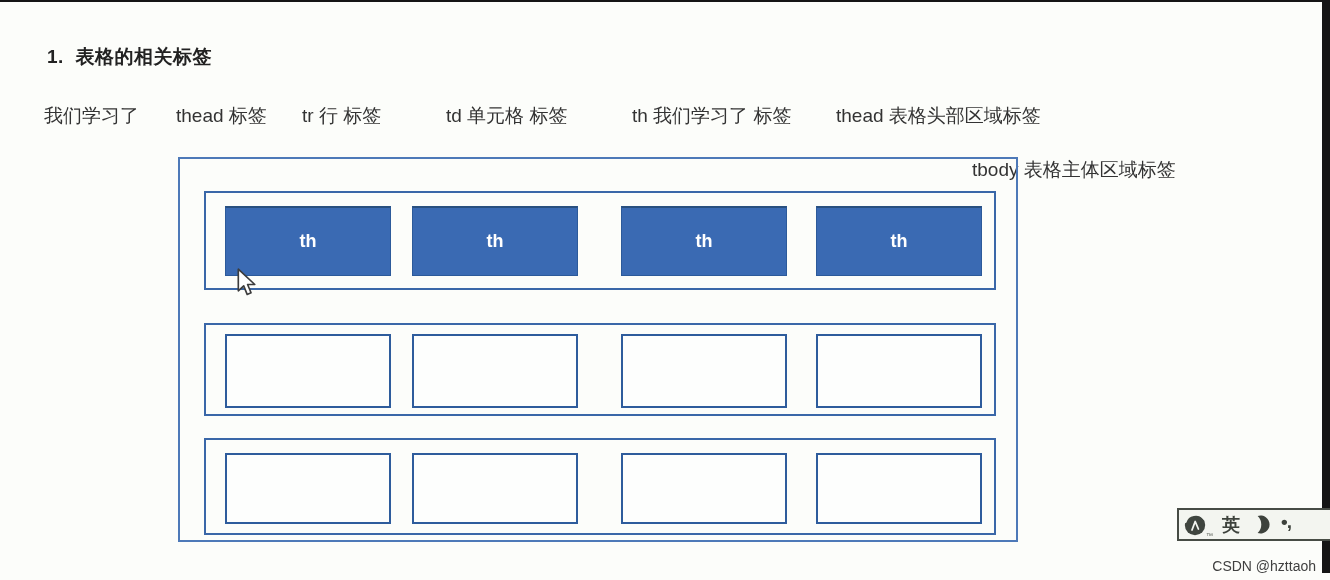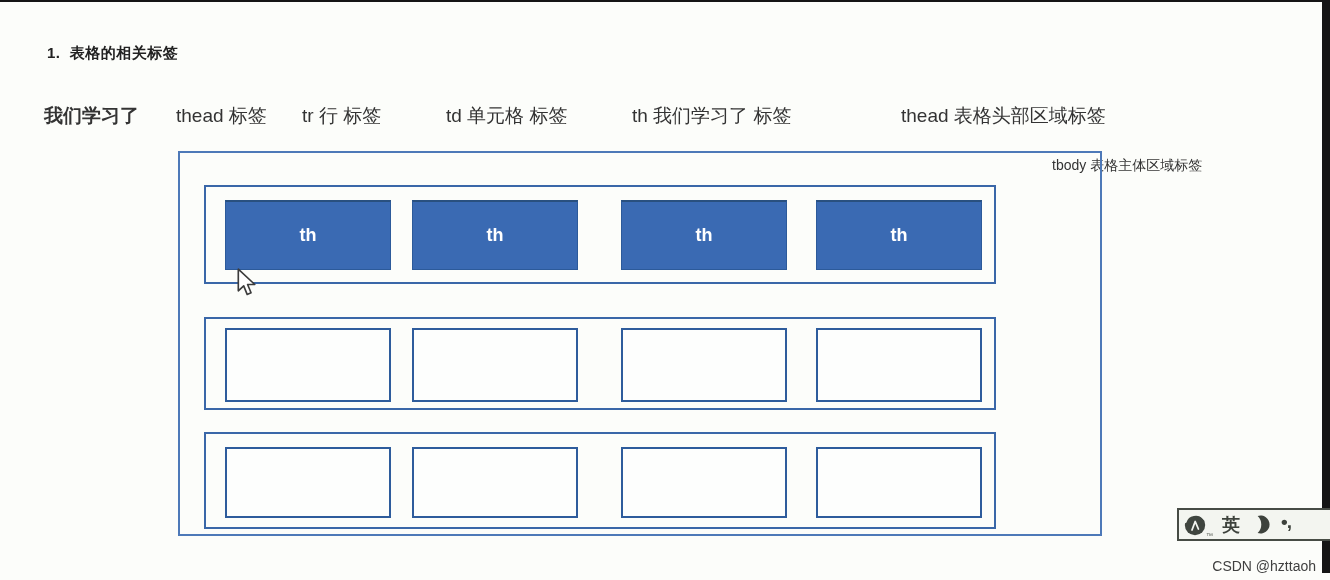--- a/index.html
+++ b/index.html
@@ -12,38 +12,38 @@
     overflow: hidden;
     color: #333;
   }
   
   .edge-top    { position: absolute; left: 0; top: 0; width: 1330px; height: 2px; background: #151515; }
   .edge-right  { position: absolute; left: 1322px; top: 0; width: 8px; height: 573px; background: #151515; }
 
   
   .heading {
     position: absolute; left: 47px; top: 44px;
-    font-size: 15px; font-weight: bold; color: #222222;
+    font-size: 19px; font-weight: bold; color: #222222;
     letter-spacing: 0.5px; white-space: pre;
   }
 
   
   .tagline span { position: absolute; top: 103px; font-size: 19px; color: #333; white-space: nowrap; }
-  .intro  { left: 44px; font-weight: bold;  }
+  .intro  { left: 44px;  }
   .tag-0  { left: 176px; }
   .tag-1  { left: 302px; }
   .tag-2  { left: 446px; }
   .tag-3  { left: 632px; }
-  .tag-4  { left: 901px; }
-  .tag-5  { position: absolute; left: 1052px; top: 157px !important; font-size: 14px; color: #333; white-space: nowrap; }
+  .tag-4  { left: 836px; }
+  .tag-5  { position: absolute; left: 972px; top: 157px !important; font-size: 19px; color: #333; white-space: nowrap; }
 
   
   .table-outer {
-    position: absolute; left: 178px; top: 151px;
-    width: 924px; height: 385px;
+    position: absolute; left: 178px; top: 157px;
+    width: 840px; height: 385px;
     border: 2px solid #4d79b8; background: transparent;
   }
   .row-box {
     position: absolute; left: 24px; width: 792px;
     border: 2px solid #3a67a8;
   }
   .row-thead { top: 32px;  height: 99px; }
   .row-tr1   { top: 164px; height: 93px; }
   .row-tr2   { top: 279px; height: 97px; }
 

